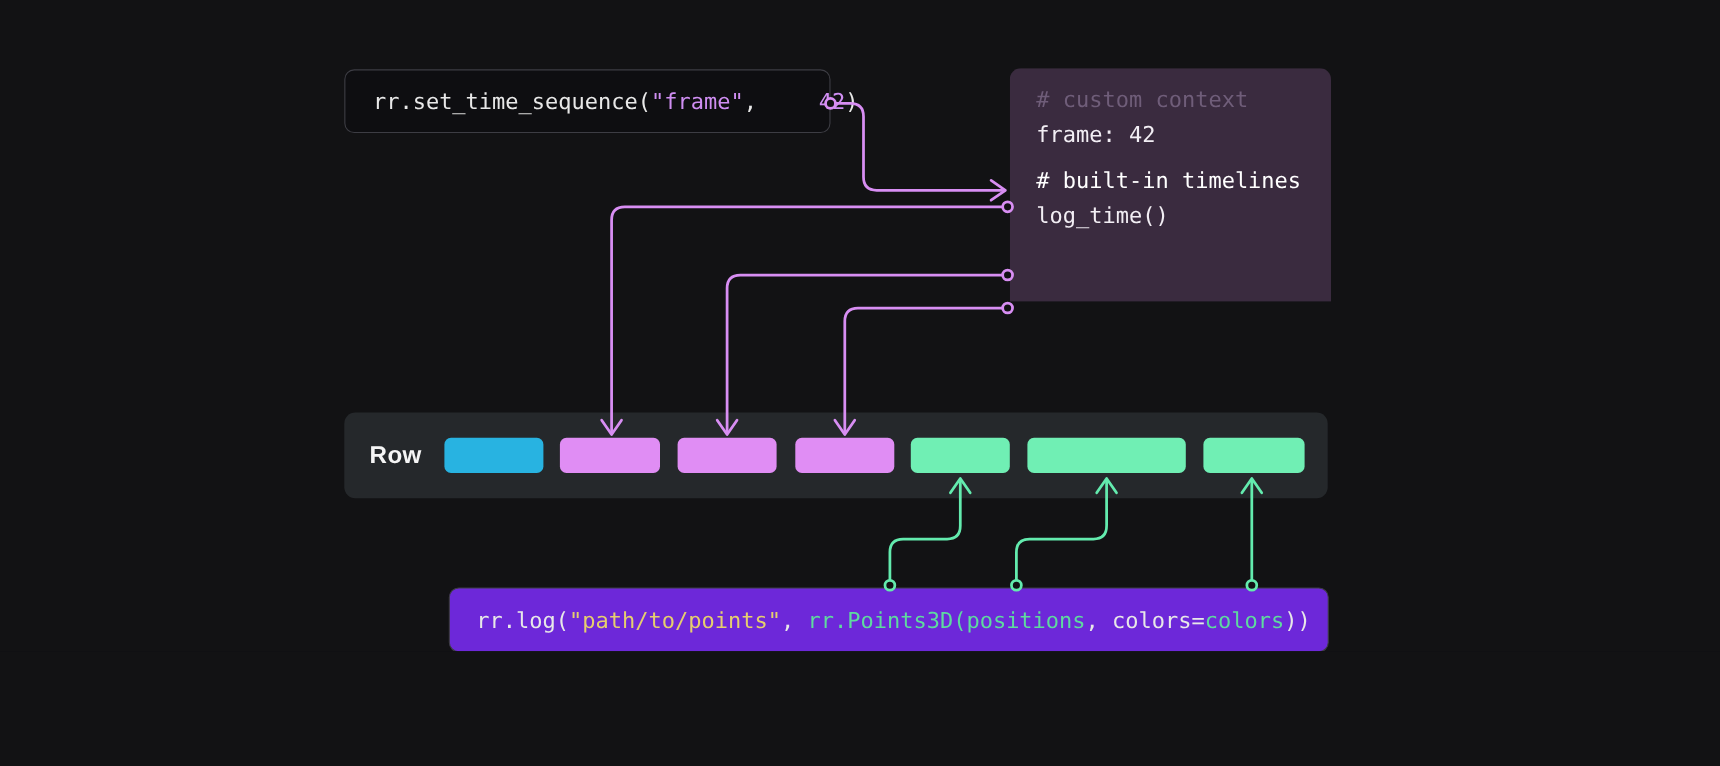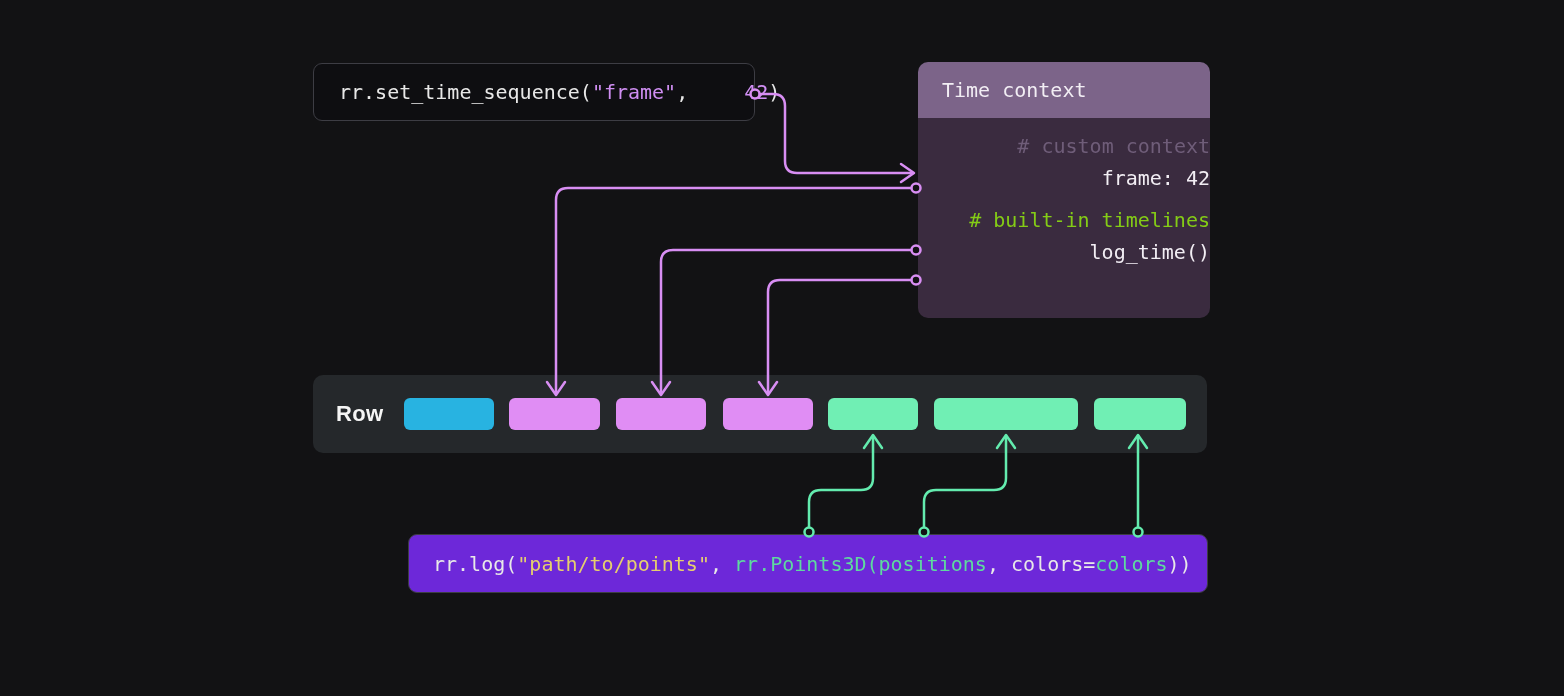--- a/index.html
+++ b/index.html
@@ -1,18 +1,18 @@
 <!DOCTYPE html>
 <html><head>
 <meta charset="utf-8">
 <title>Timeline diagram</title>
 <style>
   html,body{margin:0;padding:0;background:#121214;}
-  .stage{position:relative;width:1564px;height:696px;overflow:hidden;
-         font-family:"DejaVu Sans Mono","Liberation Mono",monospace;text-align:right;}
+  .stage{position:relative;width:1564px;height:592px;overflow:hidden;
+         font-family:"DejaVu Sans Mono","Liberation Mono",monospace;}
   .code-box{position:absolute;display:flex;align-items:center;
             border:1px solid #3d3d44;border-radius:9px;
             font-size:20px;white-space:pre;}
   .top-box{left:313px;top:63px;width:442px;height:58px;padding-left:25px;box-sizing:border-box;}
   .bottom-box{left:408px;top:534px;width:800px;height:59px;padding-left:24px;box-sizing:border-box;}
 
   .panel{position:absolute;left:918px;top:62px;width:292px;height:256px;
          border-radius:10px;overflow:hidden;}
   .panel-header{height:56px;display:flex;align-items:center;padding-left:24px;
                 font-size:20px;}
@@ -40,28 +40,25 @@
 </head>
 <body>
 
 <div class="stage" style="background-color: rgb(18, 18, 20);">
 
   <div class="code-box top-box" style="background-color: rgb(14, 14, 17);">
     <span style="color: rgb(232, 232, 232);">rr.set_time_sequence(</span><span style="color: rgb(207, 142, 242);">"frame"</span><span style="color: rgb(232, 232, 232);">, </span><span style="color: rgb(207, 142, 242); margin-left: 44px;">42</span><span style="color: rgb(232, 232, 232);">)</span>
   </div>
 
   <div class="panel">
-    <div class="panel-header" style="background-color: rgb(124, 100, 137);">
-      <span style="color: rgb(242, 238, 244);">Time context</span>
-    </div>
     <div class="panel-body" style="height: 200px; background-color: rgb(58, 43, 63);">
       <div class="prow" style="color: rgb(111, 93, 121);"># custom context</div>
       <div class="prow" style="color: rgb(242, 238, 244);">frame: 42</div>
       <div class="pgap"></div>
-      <div class="prow" style="color: #84cc16;"># built-in timelines</div>
+      <div class="prow" style="color: #ffffff;"># built-in timelines</div>
       <div class="prow" style="color: rgb(242, 238, 244);">log_time()</div>
     </div>
   </div>
 
   <div class="row-bar" style="background-color: rgb(37, 40, 43);">
     <span class="row-label" style="color: rgb(245, 245, 245);">Row</span>
     <div class="cell c1" style="background-color: rgb(40, 179, 225);"></div>
     <div class="cell c2" style="background-color: rgb(224, 141, 244);"></div>
     <div class="cell c3" style="background-color: rgb(224, 141, 244);"></div>
     <div class="cell c4" style="background-color: rgb(224, 141, 244);"></div>

